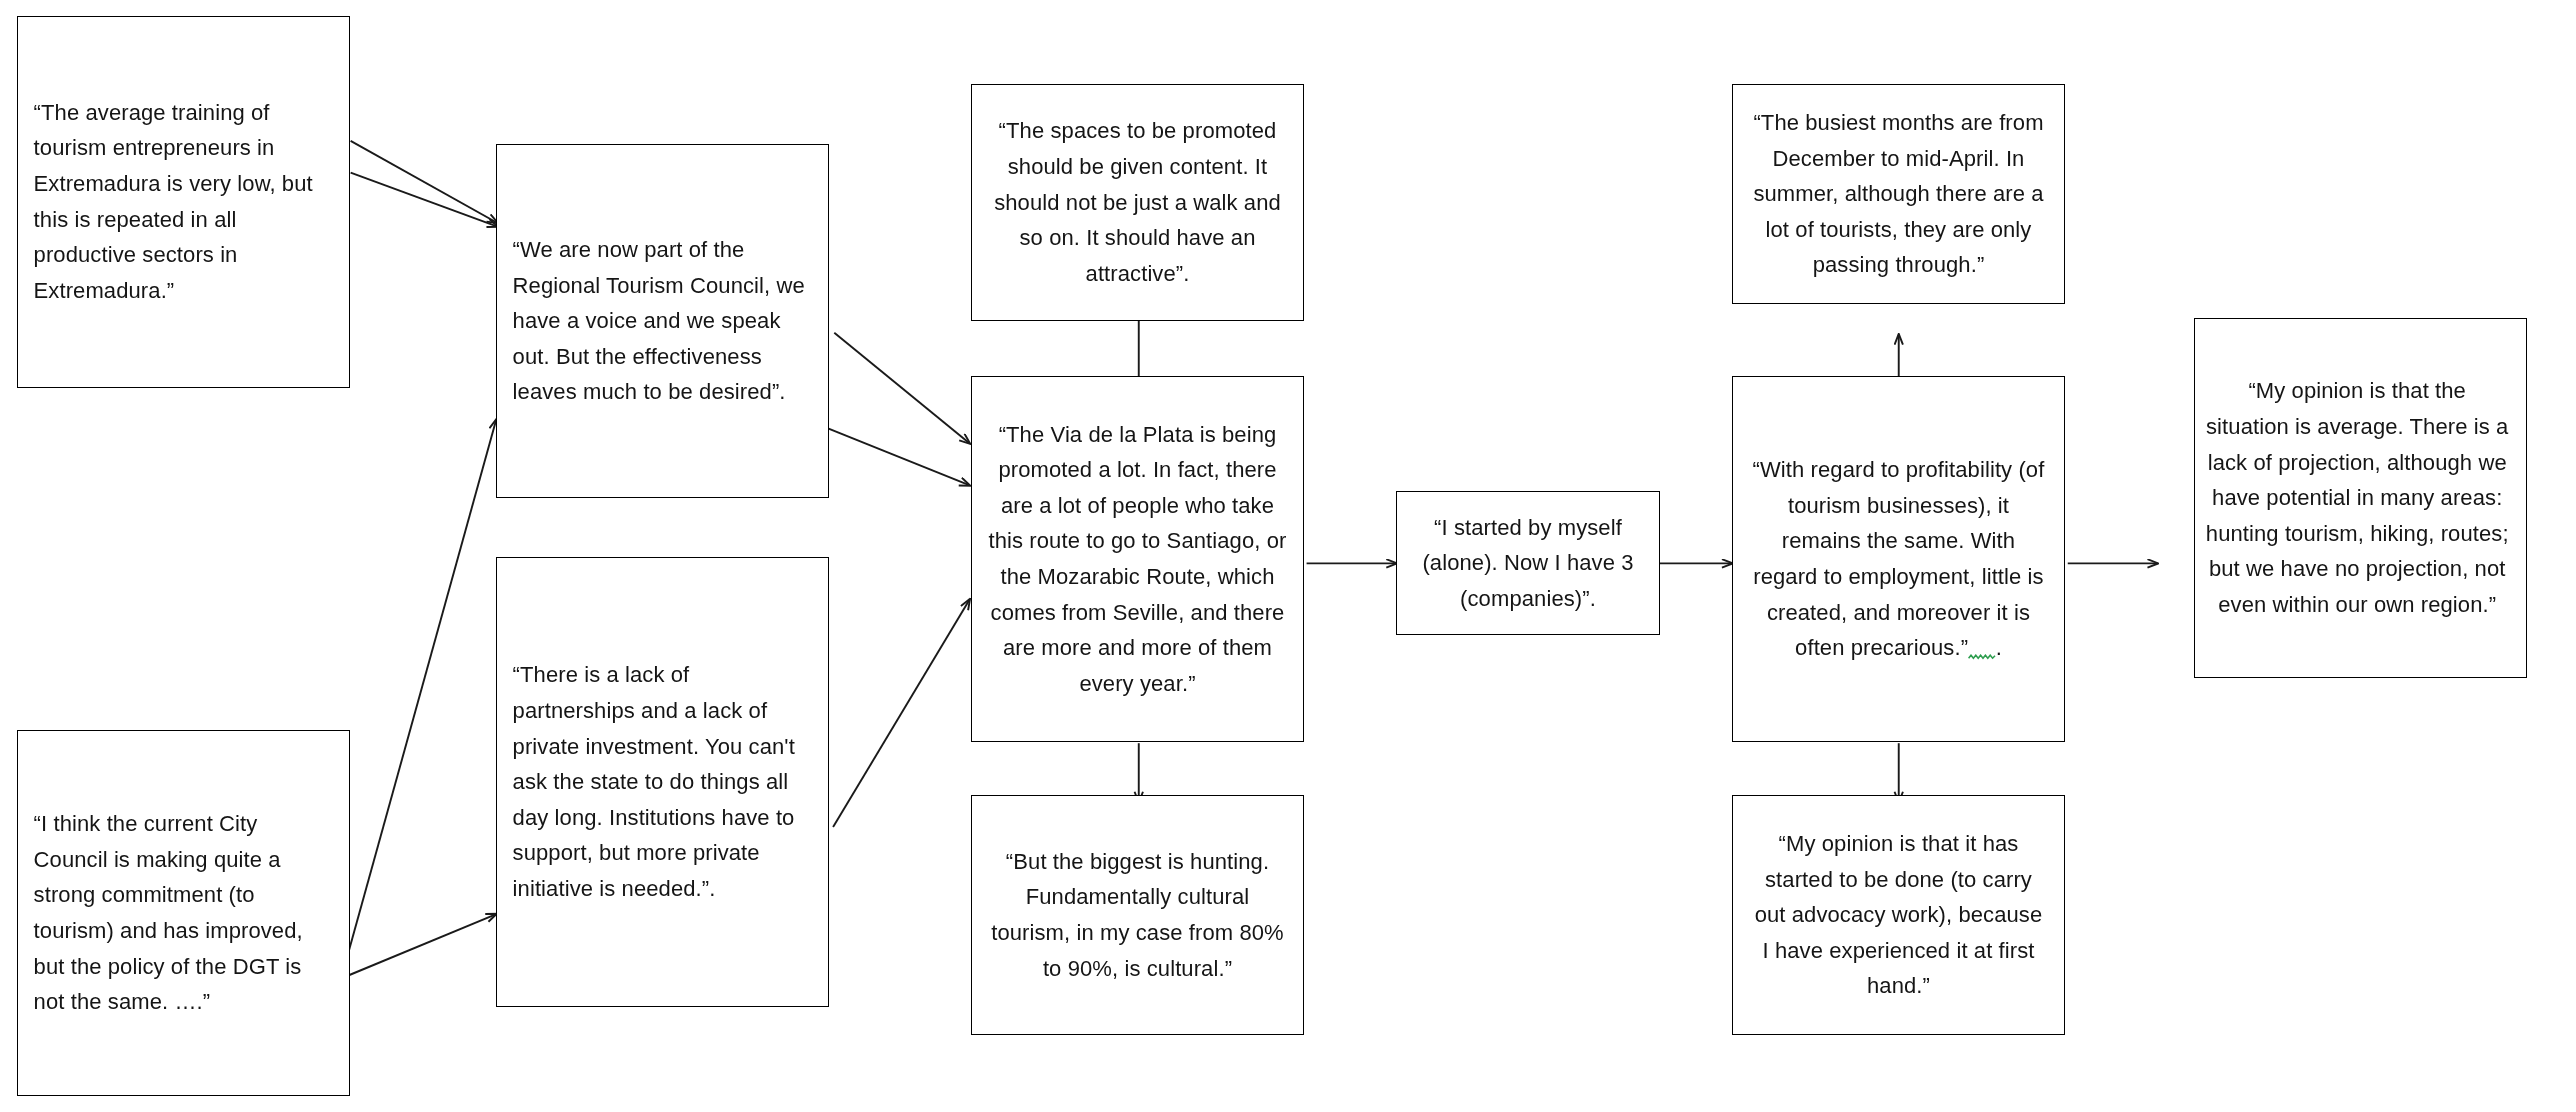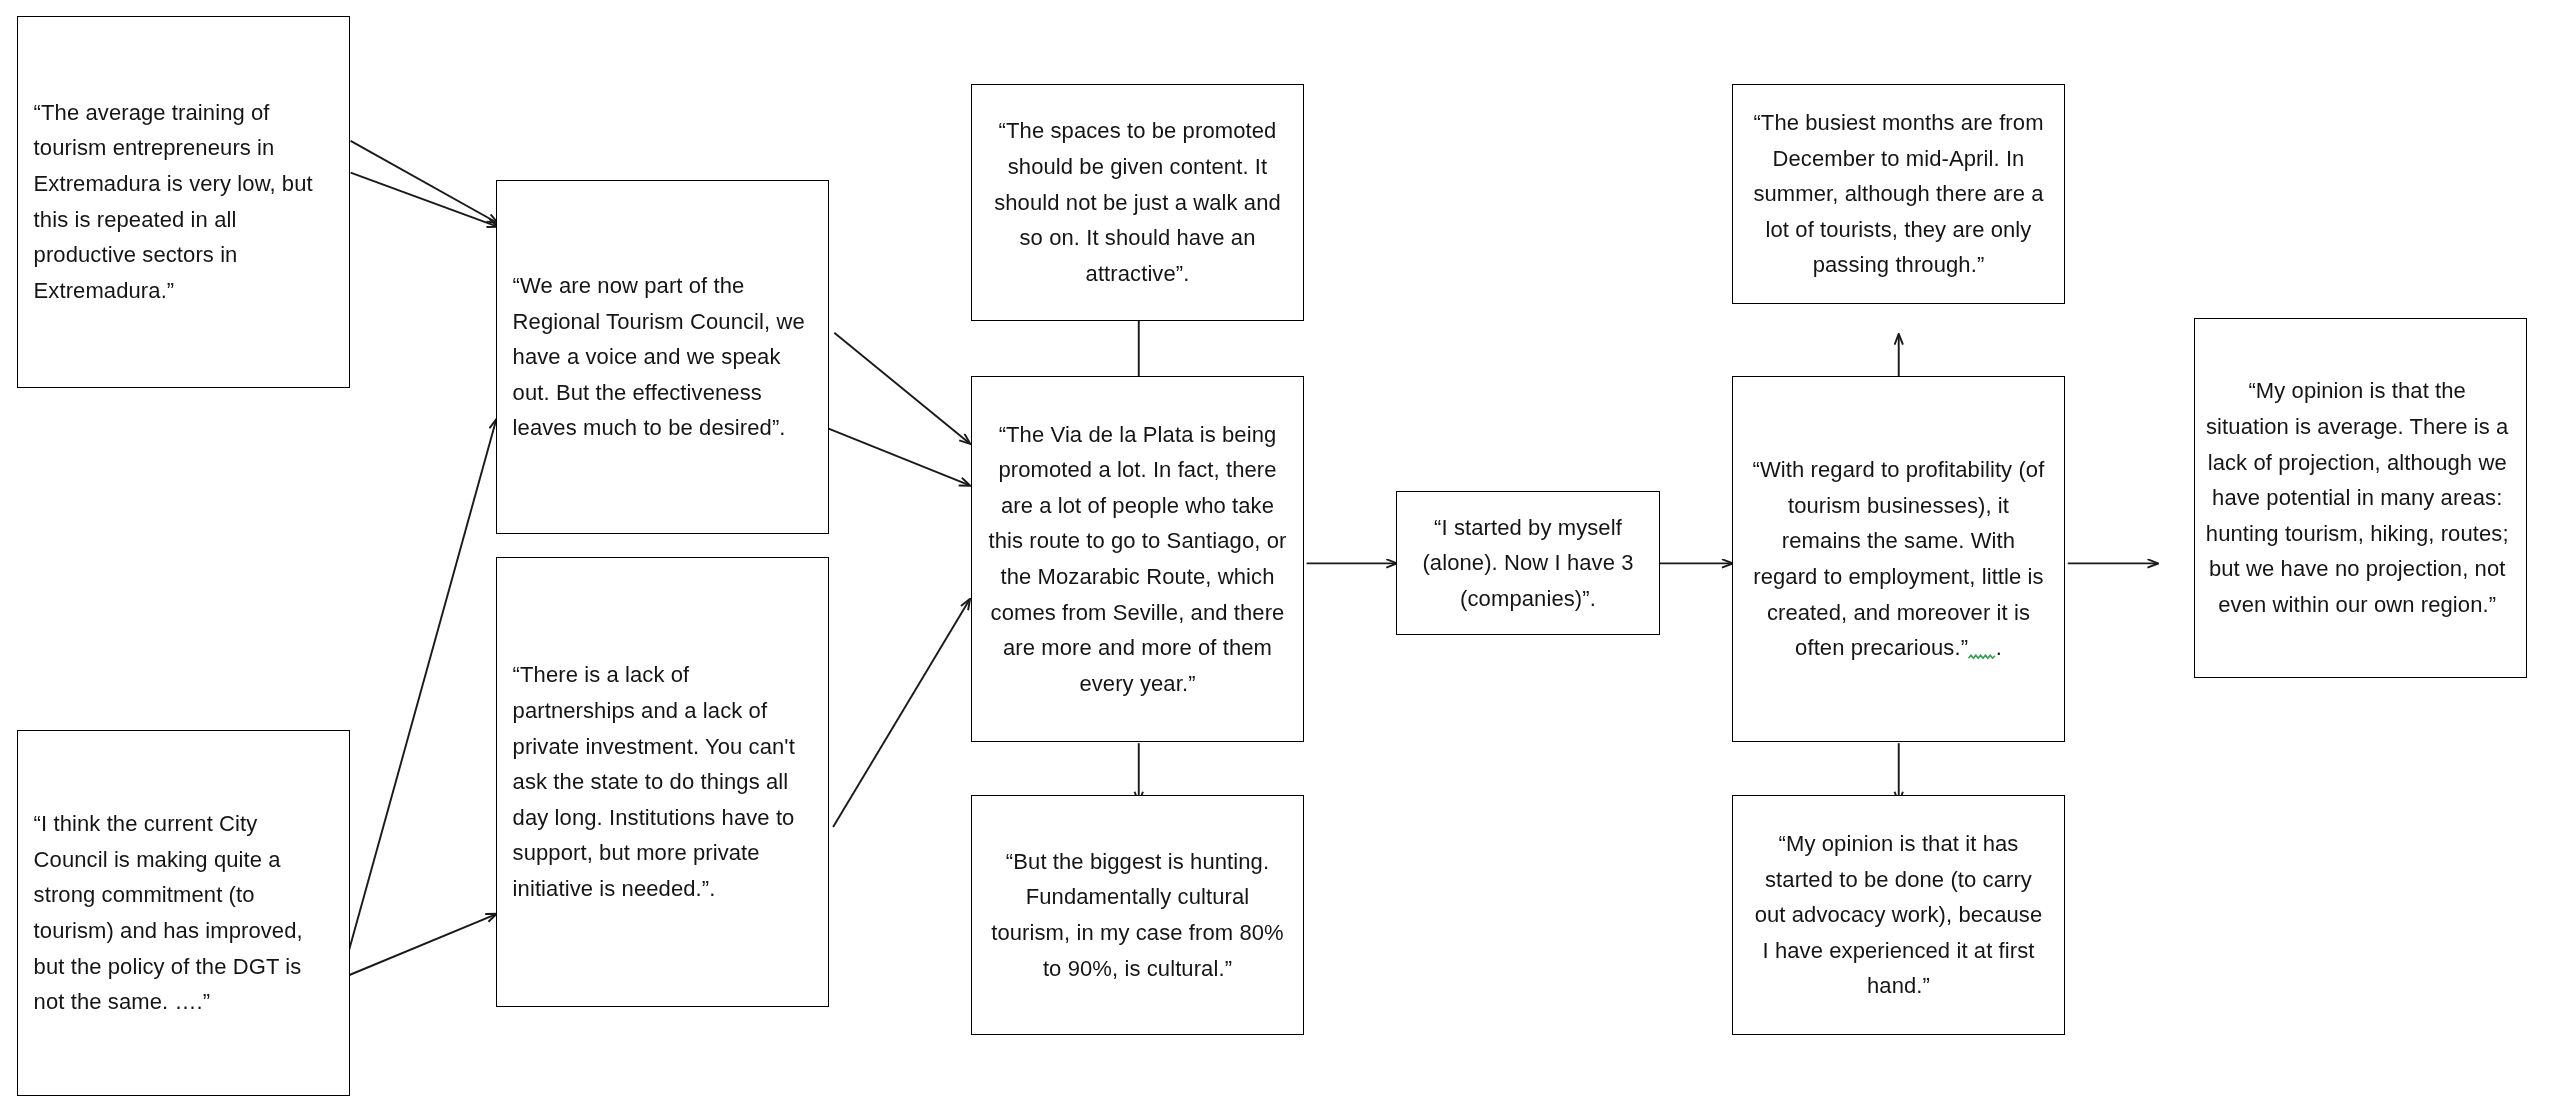--- a/index.html
+++ b/index.html
@@ -97,21 +97,21 @@
   </svg>
 
   <div class="qbox align-left" style="left:17px; top:15.6px; width:333px; height:372px;">
     <div class="qtext">“The average training of tourism entrepreneurs  in Extremadura is very low, but this is repeated in all productive  sectors in Extremadura.”</div>
   </div>
 
   <div class="qbox align-left" style="left:17px; top:730px; width:333px; height:366px;">
     <div class="qtext">“I think the current City Council  is making quite  a strong commitment  (to tourism) and has improved,  but the policy of the DGT is not the same. ….”</div>
   </div>
 
-  <div class="qbox align-left" style="left:496px; top:144px; width:333px; height:354px;margin-top:36px;">
+  <div class="qbox align-left" style="left:496px; top:144px; width:333px; height:354px;">
     <div class="qtext">“We are now part of the Regional Tourism Council, we have a voice and we speak out. But the effectiveness  leaves much to be desired”.</div>
   </div>
 
   <div class="qbox align-left" style="left:496px; top:557px; width:333px; height:450px;align-items:center;">
     <div class="qtext">“There is a lack of partnerships and a lack of private investment. You can't ask the state to do things all day long. Institutions have to support, but more private initiative  is needed.”.</div>
   </div>
 
   <div class="qbox align-center" style="left:971px; top:84px; width:333px; height:237px;">
     <div class="qtext">“The spaces to be promoted should be given content. It should not be just a walk and so on. It should have an attractive”.</div>
   </div>

